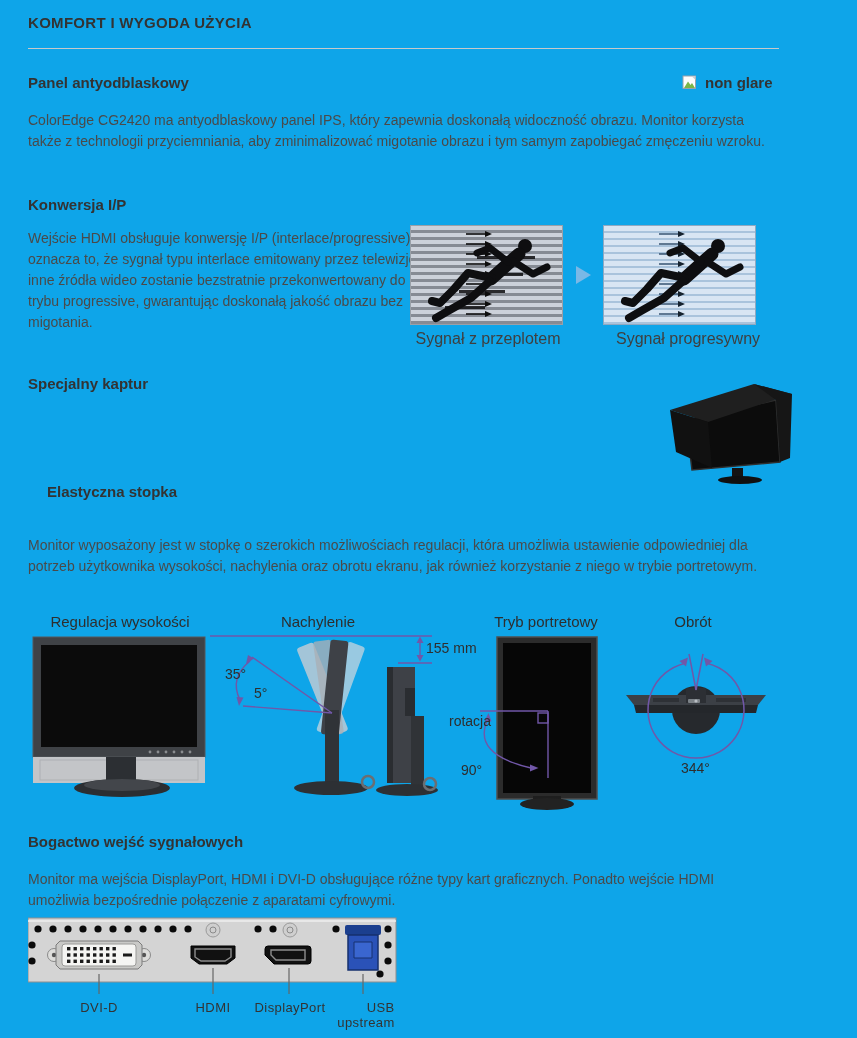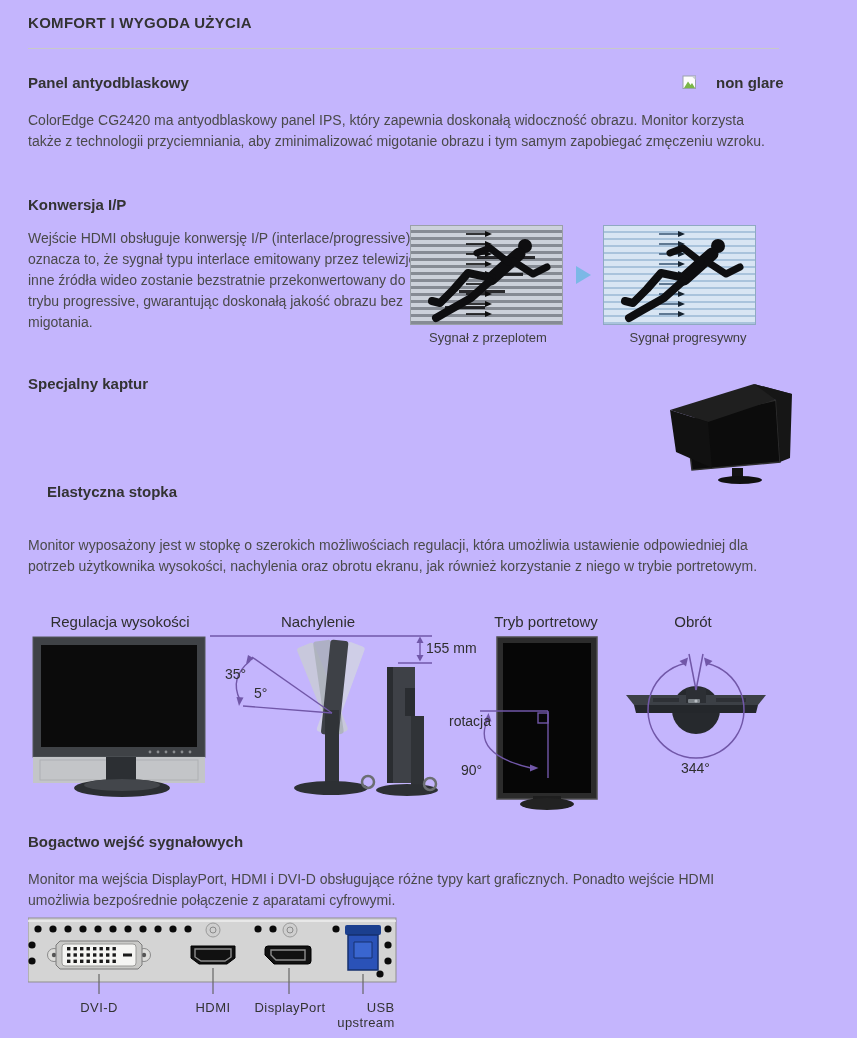--- a/index.html
+++ b/index.html
@@ -1,26 +1,26 @@
 <!DOCTYPE html>
 <html><head>
 <meta charset="utf-8">
 <style>
   html,body{margin:0;padding:0;background:#fff;}
-  #page{position:relative;width:857px;height:1038px;background:#c4b5fd;overflow:hidden;
+  #page{position:relative;width:857px;height:1038px;background:#0ea5e9;overflow:hidden;
         font-family:"Liberation Sans","DejaVu Sans",sans-serif;color:#4a4a4a;}
   .abs{position:absolute;}
   .h-main{font-size:15px;font-weight:bold;color:#333;letter-spacing:.3px;}
   .h-sec{font-size:15px;font-weight:bold;color:#333;}
   .body-text{font-size:14px;line-height:21px;color:#4a4a4a;}
   .rule{position:absolute;left:28px;width:751px;height:0;border-top:1px solid #c9c9c9;}
-  .badge{display:flex;align-items:center;gap:19px;font-size:15px;font-weight:bold;color:#333;}
+  .badge{display:flex;align-items:center;gap:8px;font-size:15px;font-weight:bold;color:#333;}
   .diagram-label{font-size:15px;color:#2e2e2e;white-space:nowrap;transform:translateX(-50%);}
   .annot{font-size:14px;color:#2e2e2e;white-space:nowrap;}
-  .caption{font-size:13px;color:#3f3f3f;white-space:nowrap;transform:translateX(-50%);text-align:center;}
+  .caption{font-size:16px;color:#3f3f3f;white-space:nowrap;transform:translateX(-50%);text-align:center;}
   .runner-box{position:absolute;width:153px;height:100px;border:1px solid #9aa0a8;box-sizing:border-box;}
   .runner-left{background:repeating-linear-gradient(to bottom,#ccd1da 0 4px,#868b94 4px 7px);}
   .runner-right{background:repeating-linear-gradient(to bottom,#d8e5f3 0 5px,#a9c3dc 5px 7px);border-color:#8fa9c2;}
   .play-arrow{position:absolute;width:0;height:0;border-top:9px solid transparent;
               border-bottom:9px solid transparent;border-left:15px solid #7bb8e6;}
   .conn-label{font-size:13px;color:#333;text-align:right;white-space:pre-line;
               transform:translateX(-50%);line-height:15px;letter-spacing:.4px;}
   svg{display:block;}
 </style>
 </head>

